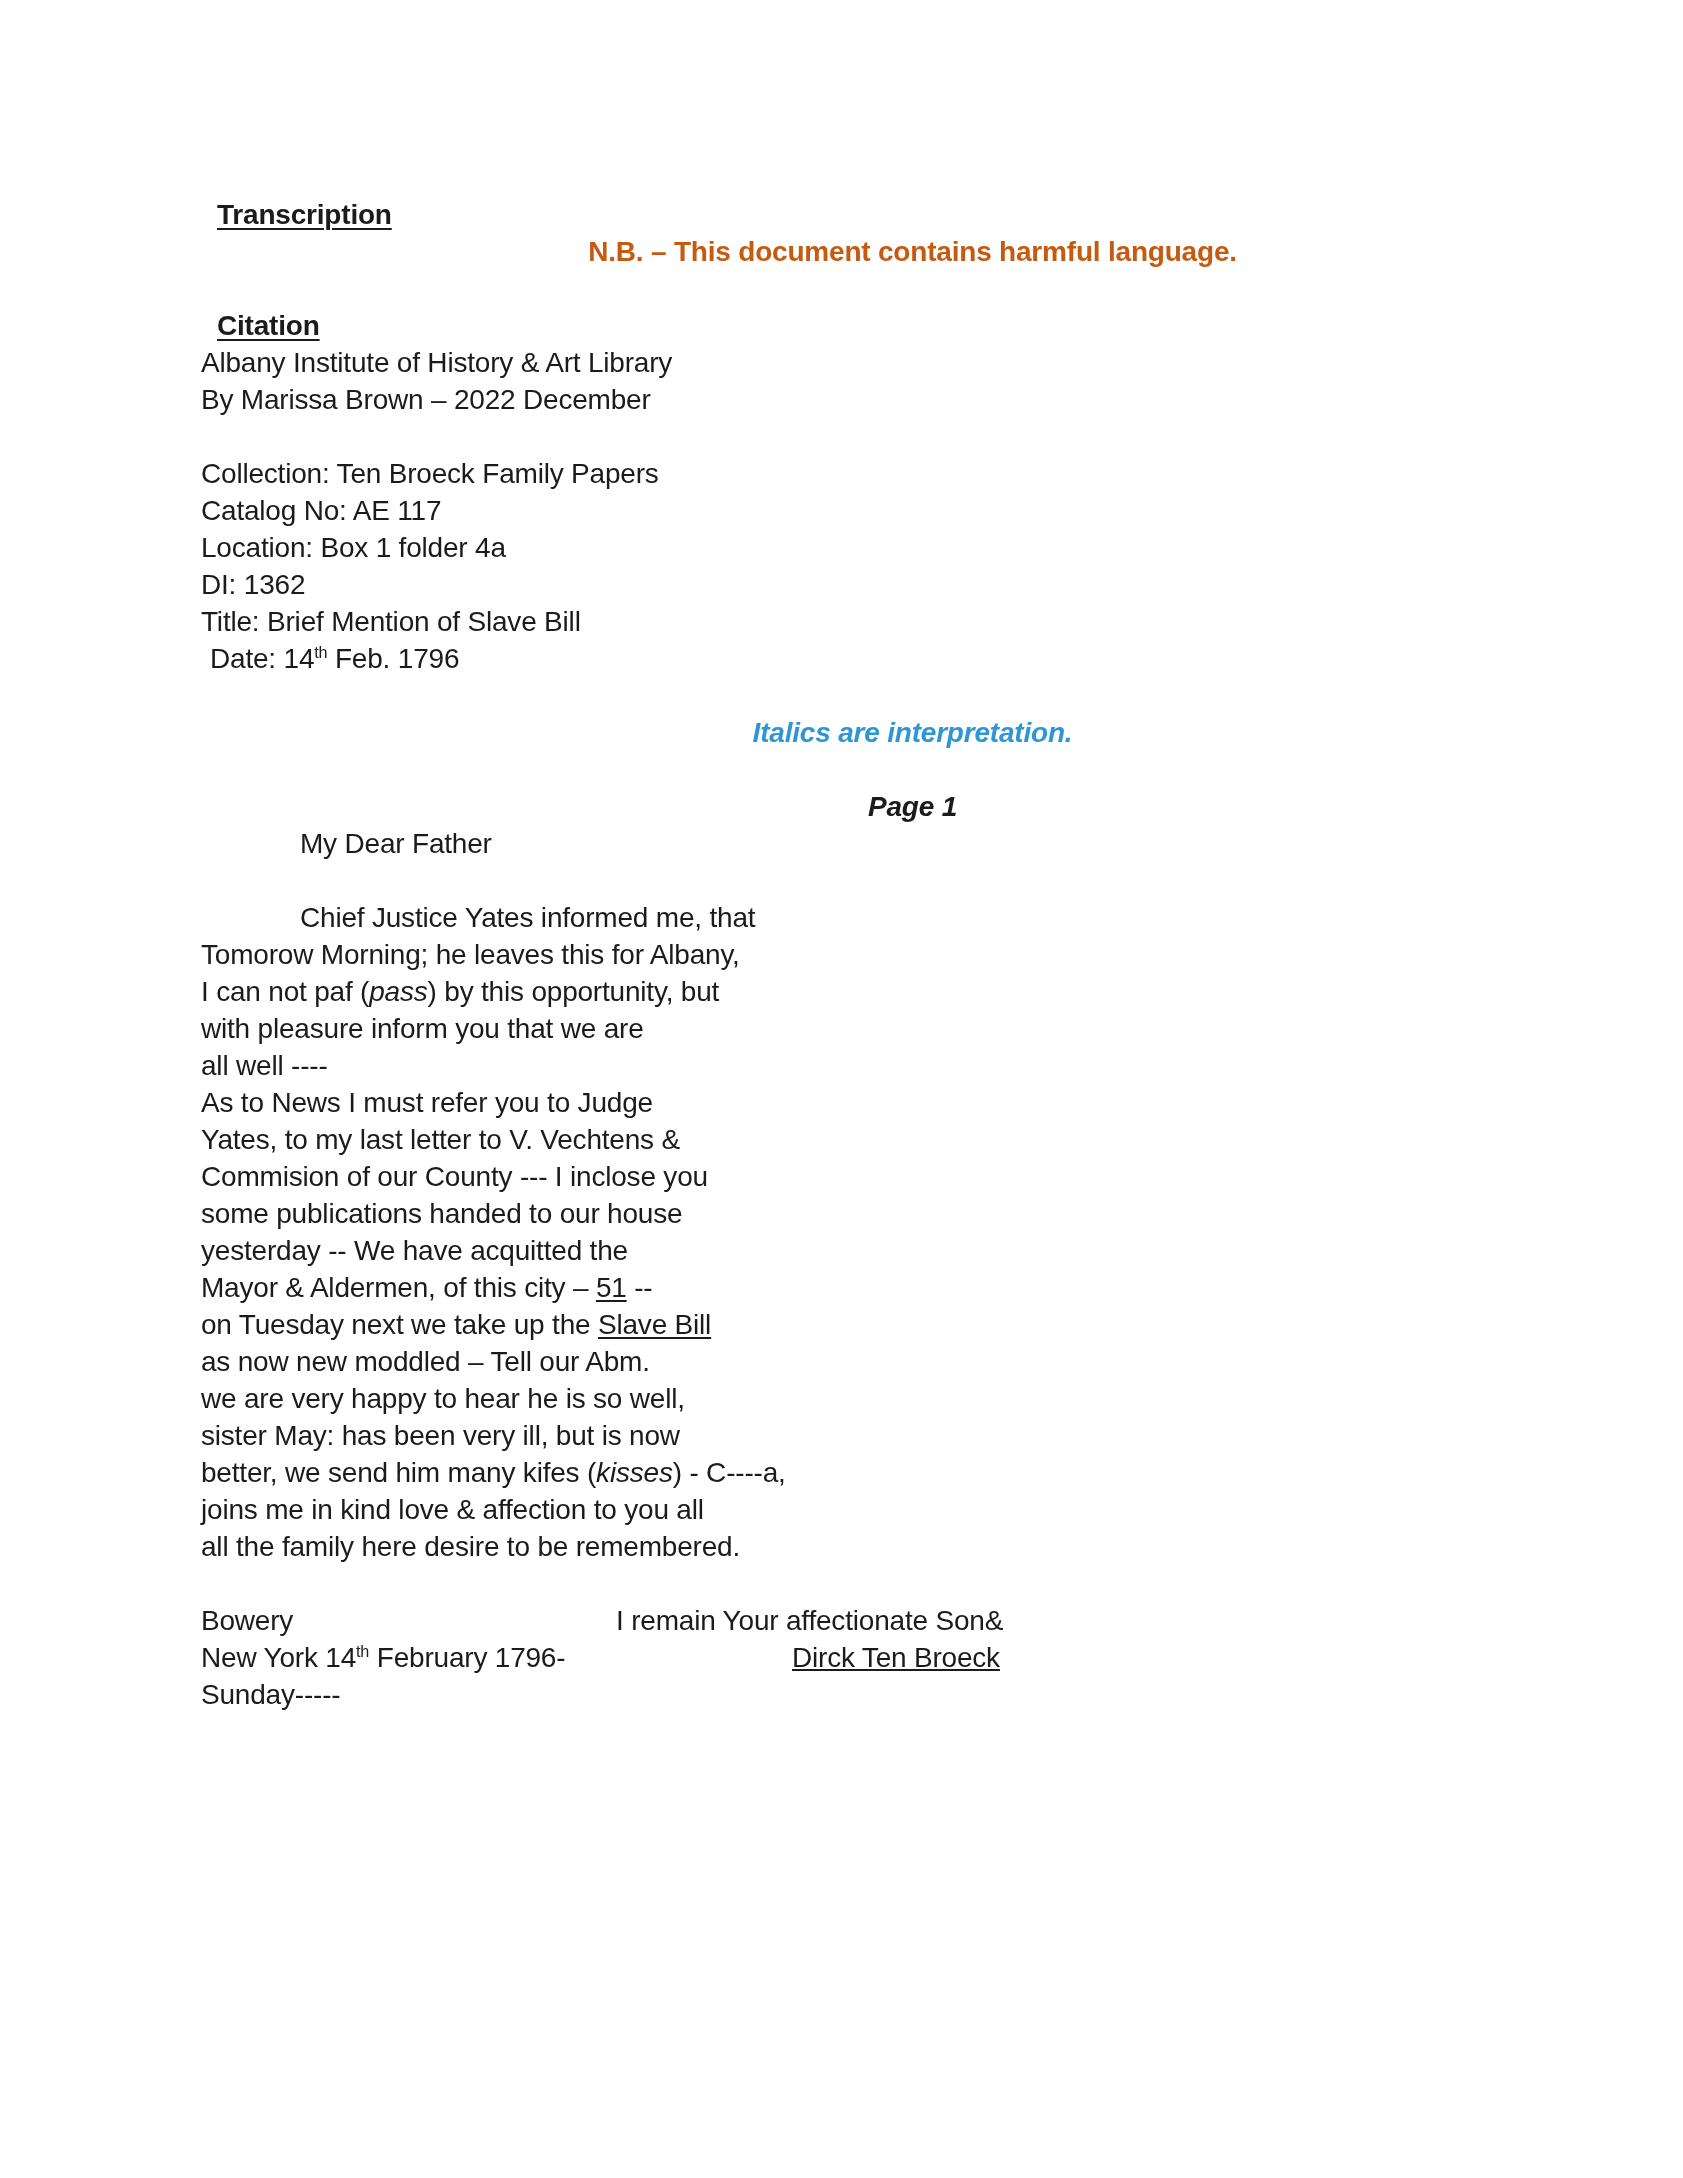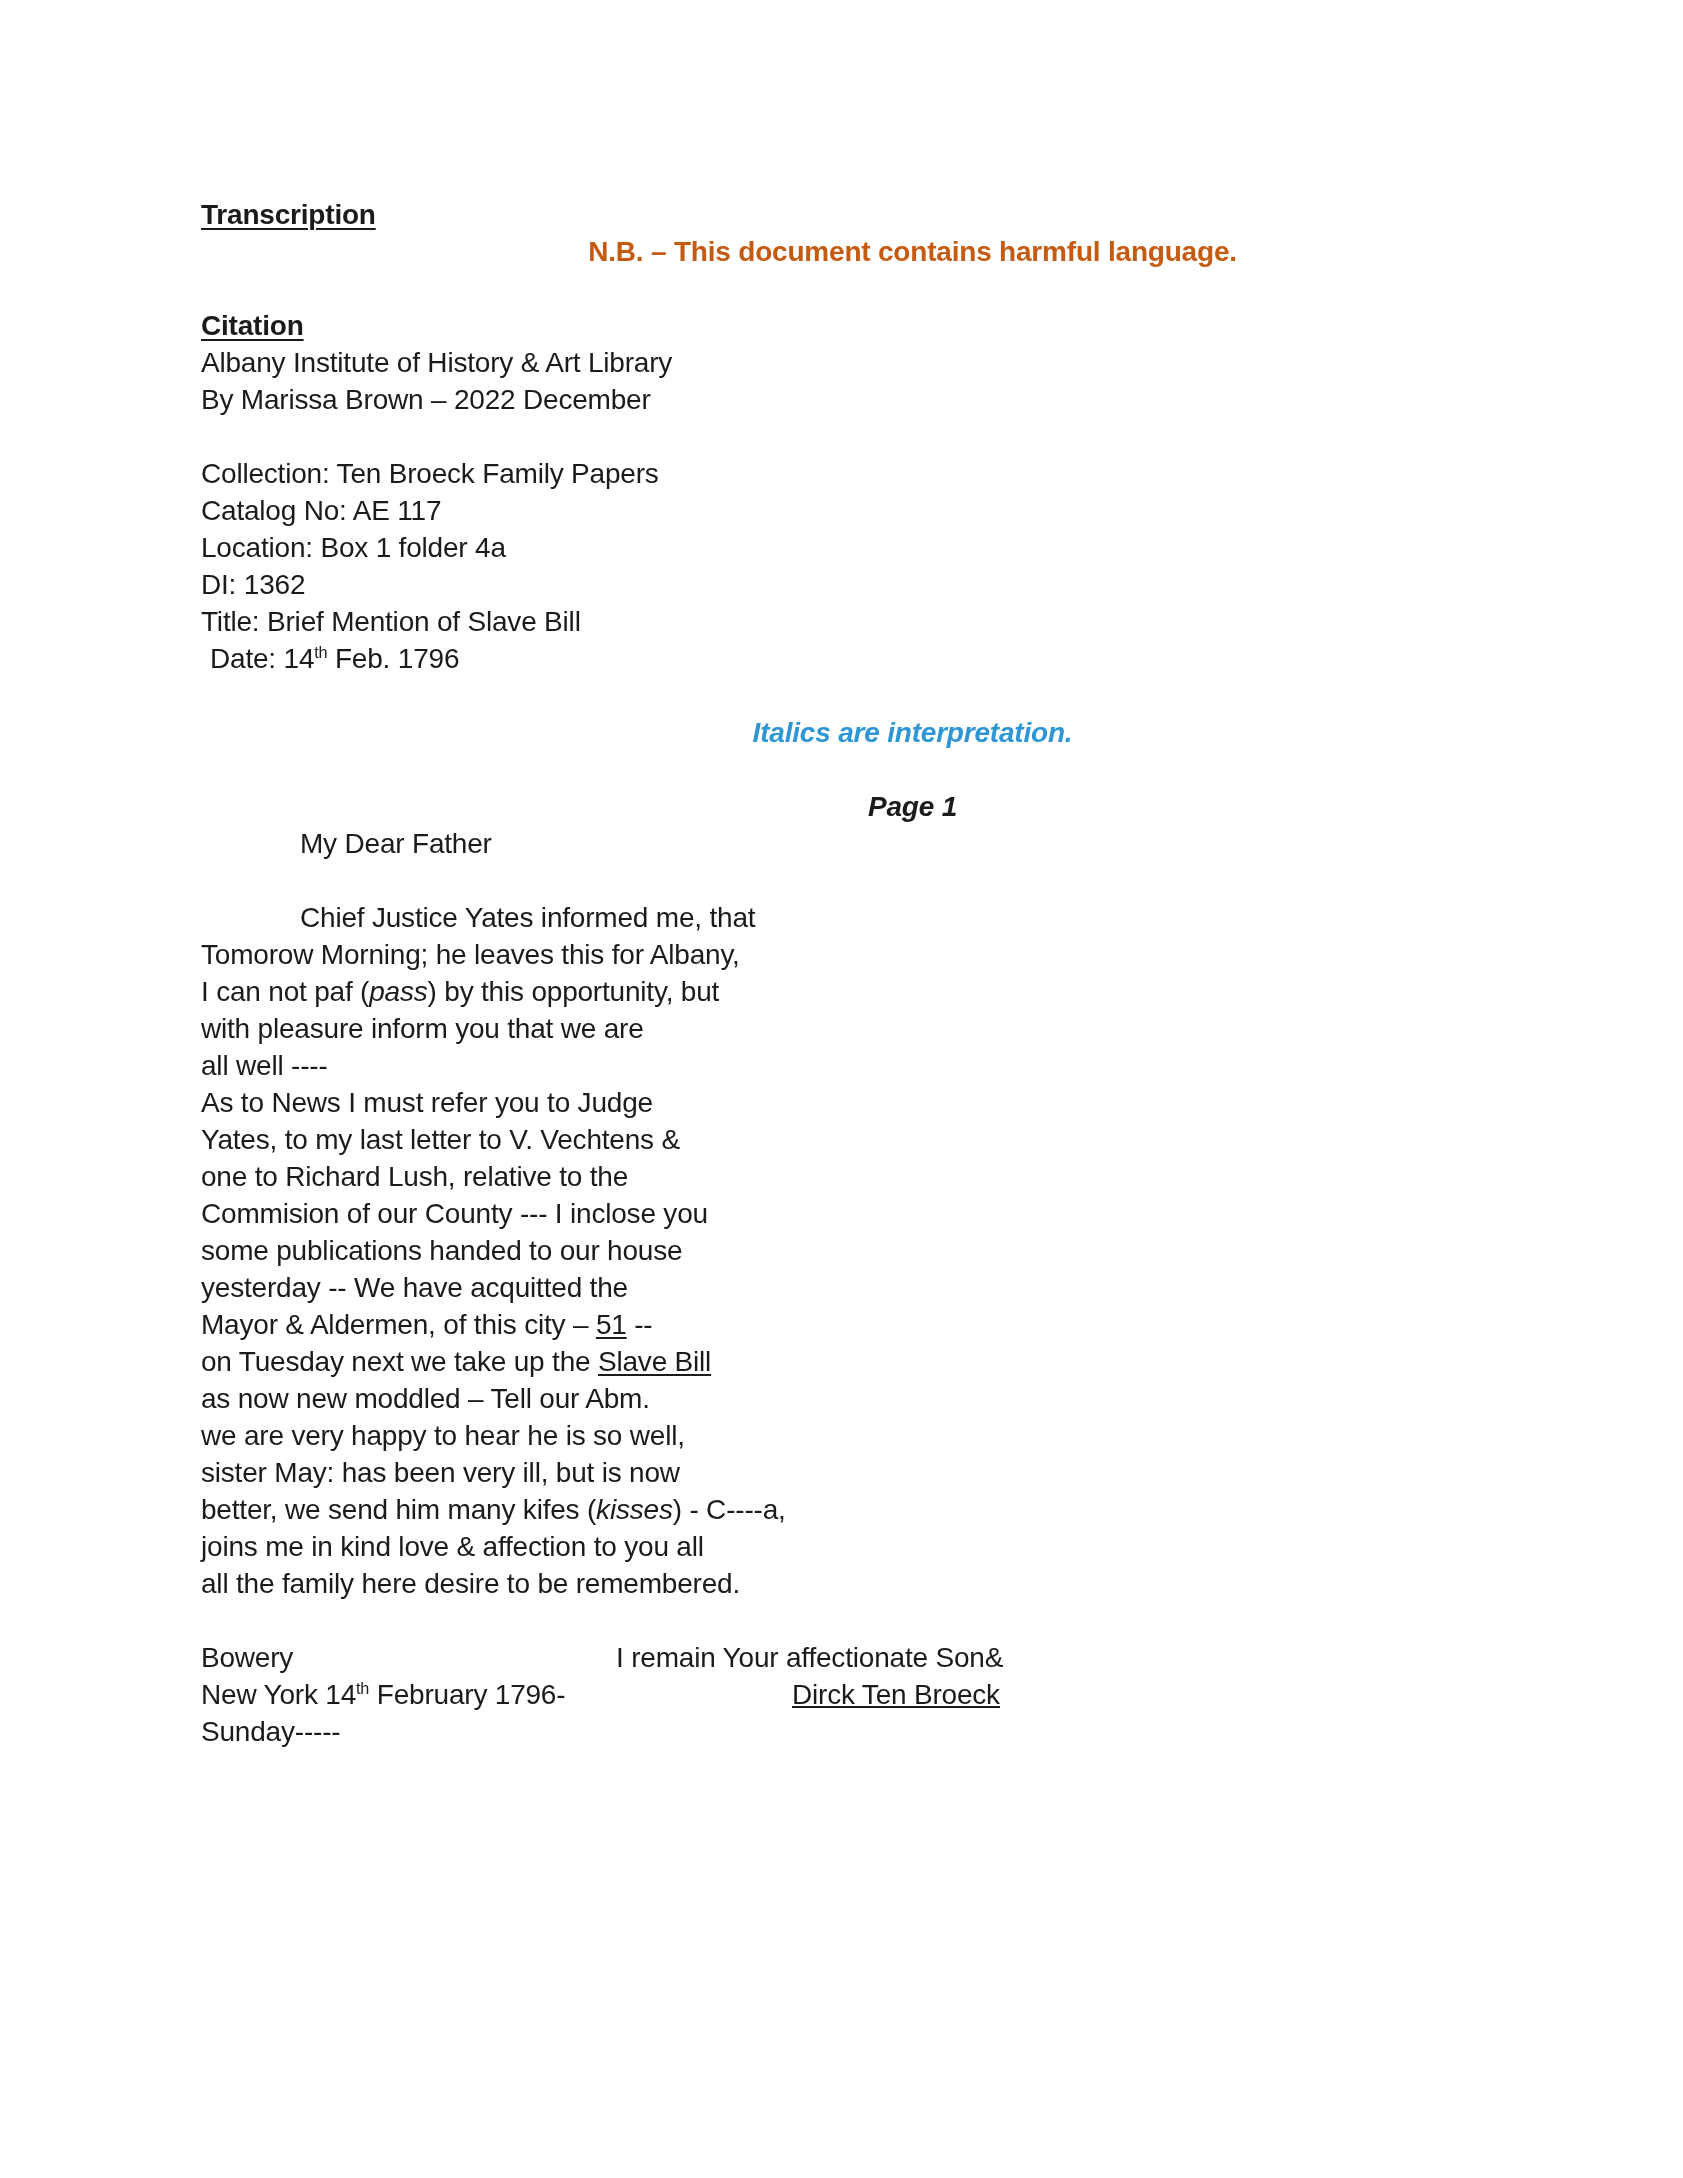--- a/index.html
+++ b/index.html
@@ -27,20 +27,21 @@
   }
   .spacer{height:37px;}
   .bold{font-weight:bold;text-align:center;}
   .it{font-style:italic;}
   .ul{text-decoration:underline;text-underline-offset:3px;}
   .ul-head{
     font-weight:bold;
     text-decoration:underline;
     text-decoration-thickness:2px;
     text-underline-offset:4px;
+    margin-left:16px;
   }
   .notice{color:var(--notice-orange);}
   .note-blue{color:var(--note-blue);}
   .indent{padding-left:99px;}
   .date-line{padding-left:9px;}
   sup{
     font-size:58%;
     line-height:0;
     vertical-align:super;
   }
@@ -84,21 +85,20 @@
   <div class="spacer"></div>
 
   <div>
       <div class="line indent"><span>Chief Justice Yates informed me, that</span></div>
       <div class="line"><span>Tomorow Morning; he leaves this for Albany,</span></div>
       <div class="line"><span>I can not paf (</span><span class="it">pass</span><span>) by this opportunity, but</span></div>
       <div class="line"><span>with pleasure inform you that we are</span></div>
       <div class="line"><span>all well ----</span></div>
       <div class="line"><span>As to News I must refer you to Judge</span></div>
       <div class="line"><span>Yates, to my last letter to V. Vechtens &amp;</span></div>
-      <div class="line"><span>one to Richard Lush, relative to the</span></div>
       <div class="line"><span>Commision of our County --- I inclose you</span></div>
       <div class="line"><span>some publications handed to our house</span></div>
       <div class="line"><span>yesterday -- We have acquitted the</span></div>
       <div class="line"><span>Mayor &amp; Aldermen, of this city – </span><span class="ul">51</span><span> --</span></div>
       <div class="line"><span>on Tuesday next we take up the </span><span class="ul">Slave Bill</span></div>
       <div class="line"><span>as now new moddled – Tell our Abm.</span></div>
       <div class="line"><span>we are very happy to hear he is so well,</span></div>
       <div class="line"><span>sister May: has been very ill, but is now</span></div>
       <div class="line"><span>better, we send him many kifes (</span><span class="it">kisses</span><span>) - C----a,</span></div>
       <div class="line"><span>joins me in kind love &amp; affection to you all</span></div>

